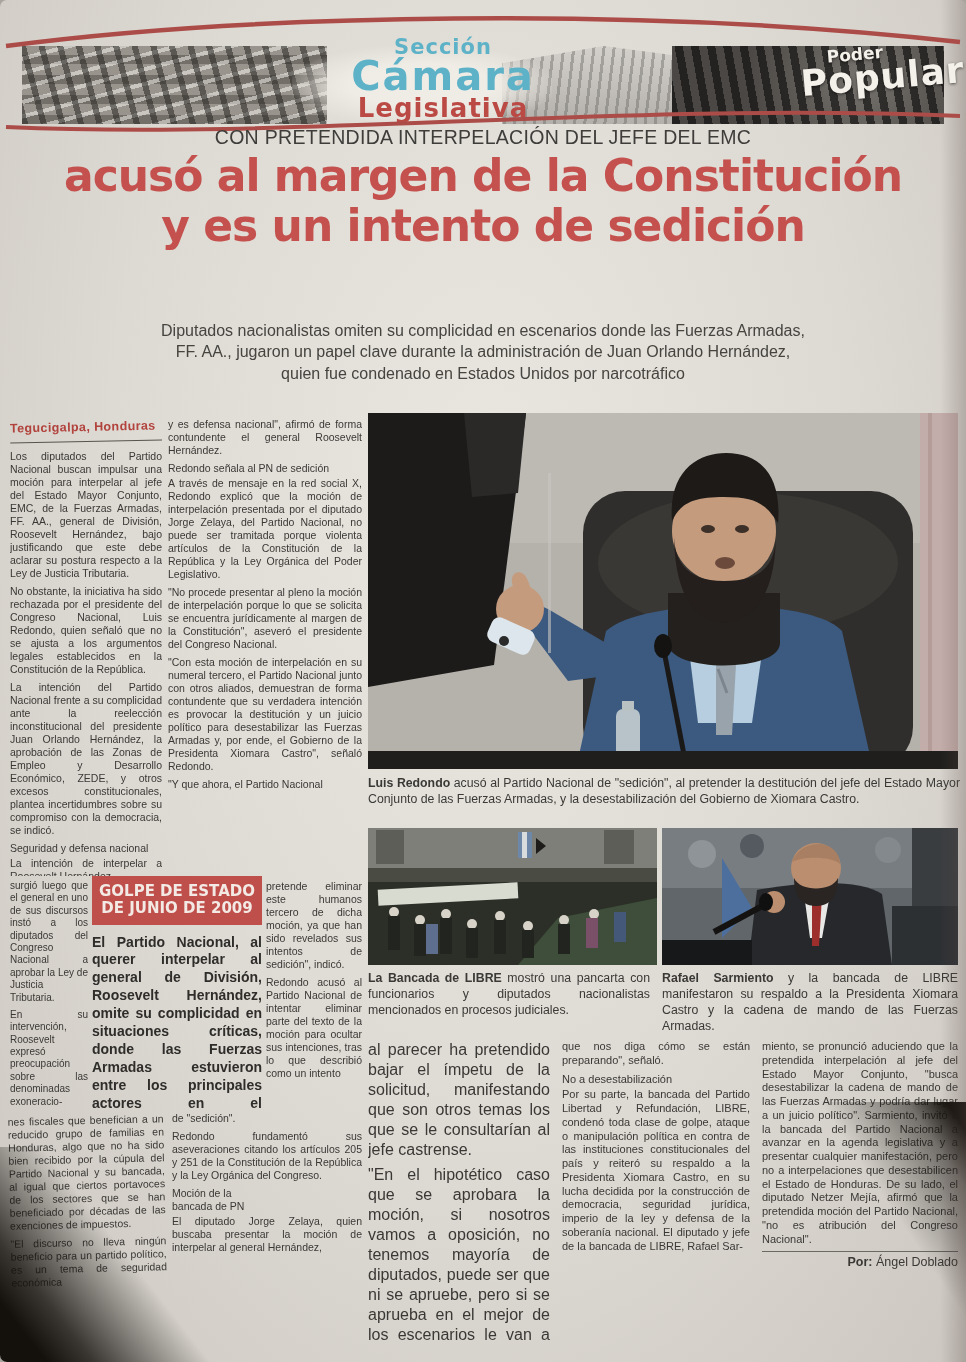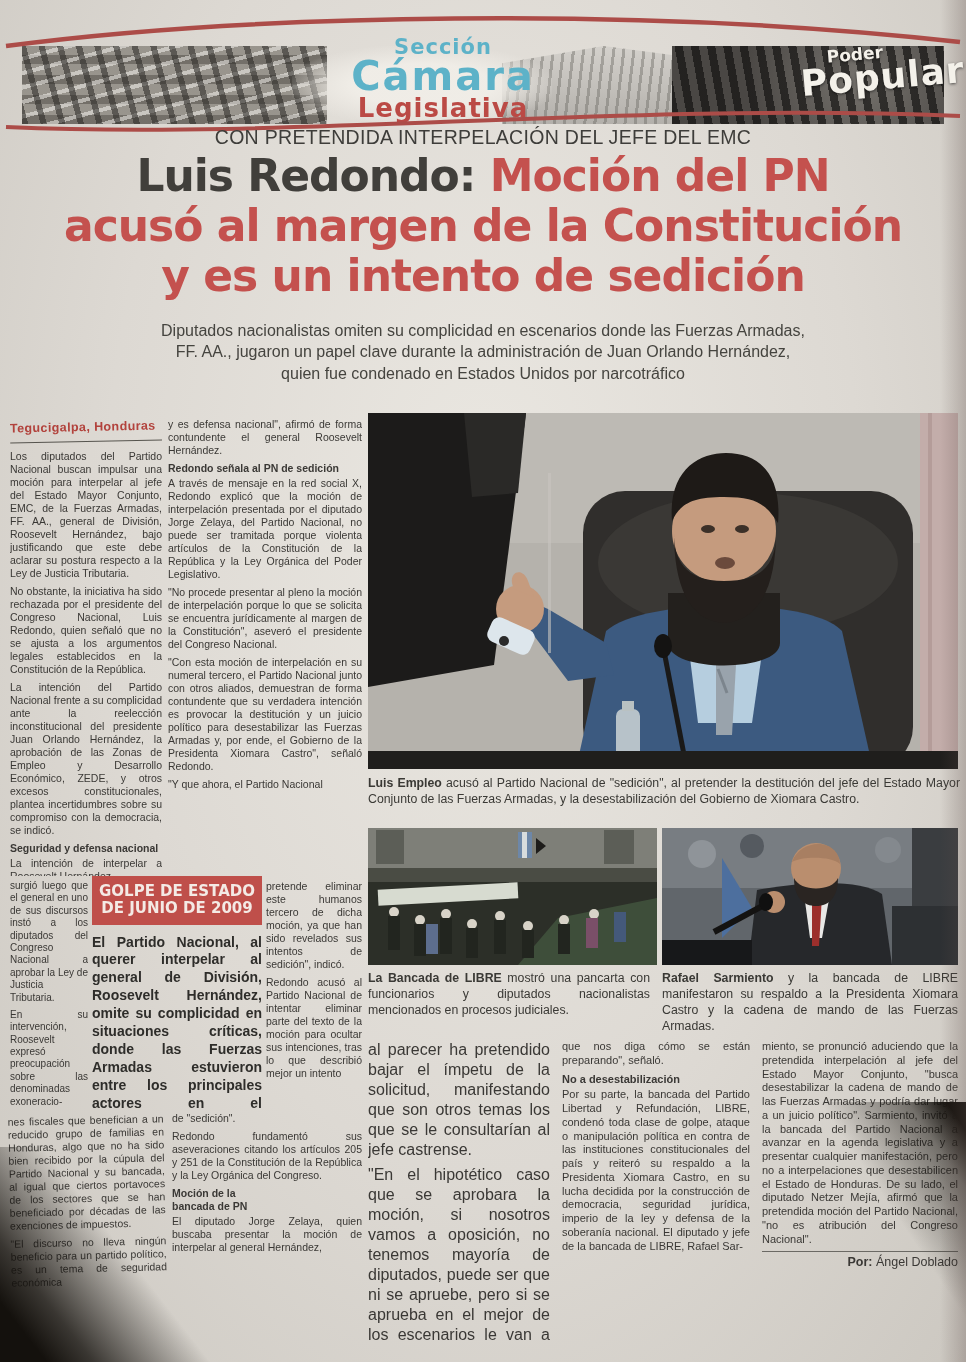--- a/index.html
+++ b/index.html
@@ -1,19 +1,19 @@
 <!DOCTYPE html>
 <html lang="es"><head>
 <meta charset="utf-8">
 <style>
   html,body{margin:0;padding:0;background:#a9a49d;}
   #page{position:relative;width:966px;height:1362px;overflow:hidden;
     background:radial-gradient(ellipse at 50% 38%, #eae7e1 0%, #ded like 0%, #ddd9d3 55%, #ccc8c1 100%);
     background:radial-gradient(ellipse at 50% 38%, #eae7e1 0%, #ddd9d3 55%, #ccc8c1 100%);
-    font-family:"Liberation Sans",sans-serif;color:#3a3835;}
+    font-family:"Liberation Sans",sans-serif;color:#3a3835;border-radius:7px;}
   
   .banner-strip{position:absolute;top:46px;left:22px;width:922px;height:78px;overflow:hidden;}
   .bs-left{position:absolute;left:0;top:0;width:305px;height:100%;background-color:#8d8982;
     background-image:repeating-linear-gradient(75deg, rgba(40,38,35,.55) 0 6px, rgba(40,38,35,0) 6px 18px),
       repeating-linear-gradient(-15deg, rgba(250,248,244,.5) 0 4px, rgba(250,248,244,0) 4px 14px),
       repeating-linear-gradient(0deg, rgba(90,86,80,.5) 0 9px, rgba(170,166,158,.4) 9px 20px);}
   .bs-build{position:absolute;left:480px;top:0;width:185px;height:100%;
     background:linear-gradient(to bottom,#d4d1cc,#b3b0ab);
     background-image:repeating-linear-gradient(97deg, rgba(110,108,102,.45) 0 3px, rgba(0,0,0,0) 3px 10px),linear-gradient(to bottom,#d4d1cc,#b3b0ab);
     clip-path:polygon(0 22%,55% 0,100% 14%,100% 100%,0 100%);}
@@ -38,21 +38,21 @@
     font-size:19.5px;color:#3e3d3a;letter-spacing:.3px;}
   .headline{position:absolute;top:151px;left:23px;width:920px;text-align:center;
     font-family:"DejaVu Sans",sans-serif;font-weight:bold;font-size:44px;line-height:1.14;letter-spacing:-1px;}
   .headline .dark{color:#413f3b;}
   .headline .red{color:#c4514e;}
   .deck{position:absolute;top:320px;left:13px;width:940px;text-align:center;
     font-size:16px;line-height:1.34;color:#45443f;}
   
   .bt{font-size:10.5px;line-height:1.24;text-align:justify;overflow:hidden;position:absolute;}
   .bt p{margin:0 0 5px 0;}
-  .subhead{font-weight:bold;margin:3px 0 2px 0;}
+  .subhead{font-weight:normal;margin:3px 0 2px 0;}
   .dateline{color:#b2423c;font-weight:bold;font-size:12.5px;letter-spacing:.4px;
     border-bottom:1.5px solid #56544e;padding-bottom:5px;margin-bottom:8px;transform:rotate(-1.2deg);}
   .c1a{left:10px;top:420px;width:152px;height:456px;}
   .c2a{left:168px;top:418px;width:194px;height:458px;}
   .n1{left:10px;top:880px;width:78px;height:228px;font-size:10px;}
   .golpe-box{position:absolute;left:92px;top:876px;width:170px;height:234px;overflow:hidden;}
   .golpe-title{background:#bf4f4a;color:#f4eae5;font-family:"DejaVu Sans",sans-serif;font-weight:bold;
     font-size:15px;line-height:1.15;text-align:center;padding:7px 3px;}
   .golpe-body{font-weight:bold;font-size:14px;line-height:1.28;margin-top:9px;color:#2e2d2a;text-align:justify;}
   .n3{left:266px;top:880px;width:96px;height:228px;}
@@ -105,21 +105,20 @@
   </div>
 
   <div class="poder">
     <div class="p1">Poder</div>
     <div class="p2">Popular</div>
   </div>
 
   <div class="kicker">CON PRETENDIDA INTERPELACIÓN DEL JEFE DEL EMC</div>
 
   <div class="headline">
-    <div><span class="dark">Luis Redondo:</span><span class="red"> Moción del PN</span></div>
     <div class="red">acusó al margen de la Constitución</div>
     <div class="red">y es un intento de sedición</div>
   </div>
 
   <div class="deck">
     <div>Diputados nacionalistas omiten su complicidad en escenarios donde las Fuerzas Armadas,</div>
     <div>FF. AA., jugaron un papel clave durante la administración de Juan Orlando Hernández,</div>
     <div>quien fue condenado en Estados Unidos por narcotráfico</div>
   </div>
 
@@ -149,21 +148,21 @@
   <div class="golpe-box">
     <div class="golpe-title">
       <div>GOLPE DE ESTADO</div>
       <div>DE JUNIO DE 2009</div>
     </div>
     <div class="golpe-body">El Partido Nacional, al querer interpelar al general de División, Roosevelt Hernández, omite su complicidad en situaciones críticas, donde las Fuerzas Armadas estuvieron entre los principales actores en el resquebrajamiento del Estado de Derecho y la violación de derechos humanos en Honduras, como en el golpe de Estado de 2009.</div>
   </div>
 
   <div class="bt n3">
     <p>pretende eliminar este humanos tercero de dicha moción, ya que han sido revelados sus intentos de sedición", indicó.</p>
-    <p>Redondo acusó al Partido Nacional de intentar eliminar parte del texto de la moción para ocultar sus intenciones, tras lo que describió mejor un intento</p>
+    <p>Redondo acusó al Partido Nacional de intentar eliminar parte del texto de la moción para ocultar sus intenciones, tras lo que describió como un intento</p>
   </div>
 
   <div class="bt c1c">
     <p>nes fiscales que benefician a un reducido grupo de familias en Honduras, algo que no ha sido bien recibido por la cúpula del Partido Nacional y su bancada, al igual que ciertos portavoces de los sectores que se han beneficiado por décadas de las exenciones de impuestos.</p>
     <p>"El discurso no lleva ningún beneficio para un partido político, es un tema de seguridad económica</p>
   </div>
 
   <div class="bt c2c">
     <p>de "sedición".</p>
     <p>Redondo fundamentó sus aseveraciones citando los artículos 205 y 251 de la Constitución de la República y la Ley Orgánica del Congreso.</p>
@@ -202,21 +201,21 @@
       <rect x="120" y="210" width="46" height="26" rx="8" fill="#dde6ec" transform="rotate(24 143 223)"></rect>
       <circle cx="136" cy="228" r="5" fill="#2a2a2a"></circle>
       <line x1="318" y1="352" x2="296" y2="238" stroke="#1a1918" stroke-width="5"></line>
       <ellipse cx="295" cy="233" rx="9" ry="12" fill="#141312"></ellipse>
       <rect x="248" y="296" width="24" height="58" rx="7" fill="#ccd5d6" opacity="0.85"></rect>
       <rect x="254" y="288" width="12" height="10" fill="#b9c1c2"></rect>
       <rect y="338" width="590" height="18" fill="#1f1e1c"></rect>
       <rect x="180" y="60" width="3" height="180" fill="#c8c5bf" opacity=".6"></rect>
     </svg>
   </div>
-  <div class="cap cap-main"><b>Luis Empleo</b><span> acusó al Partido Nacional de "sedición", al pretender la destitución del jefe del Estado Mayor Conjunto de las Fuerzas Armadas, y la desestabilización del Gobierno de Xiomara Castro.</span></div>
+  <div class="cap cap-main"><b>Luis Redondo</b><span> acusó al Partido Nacional de "sedición", al pretender la destitución del jefe del Estado Mayor Conjunto de las Fuerzas Armadas, y la desestabilización del Gobierno de Xiomara Castro.</span></div>
 
   <div class="ph ph-a">
     <svg width="289" height="137" viewBox="0 0 289 137">
       <rect width="289" height="137" fill="#2c2f28"></rect>
       <rect width="289" height="52" fill="#7e7f78"></rect>
       <rect y="40" width="289" height="14" fill="#4a4c44"></rect>
       <rect x="150" y="4" width="14" height="26" fill="#6d87a8"></rect>
       <rect x="154" y="4" width="5" height="26" fill="#d8dcdd"></rect>
       <path d="M168,10 l10,8 -10,8 z" fill="#1d1c1a"></path>
       <rect x="8" y="2" width="28" height="34" fill="#5c5e57"></rect>

